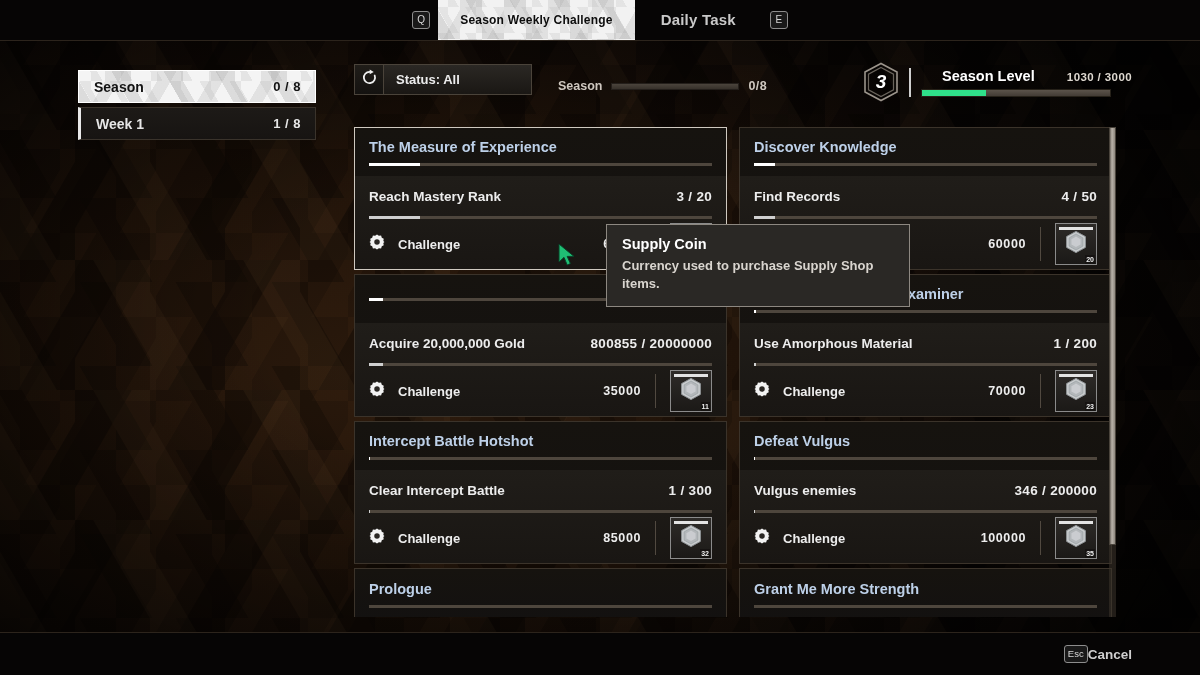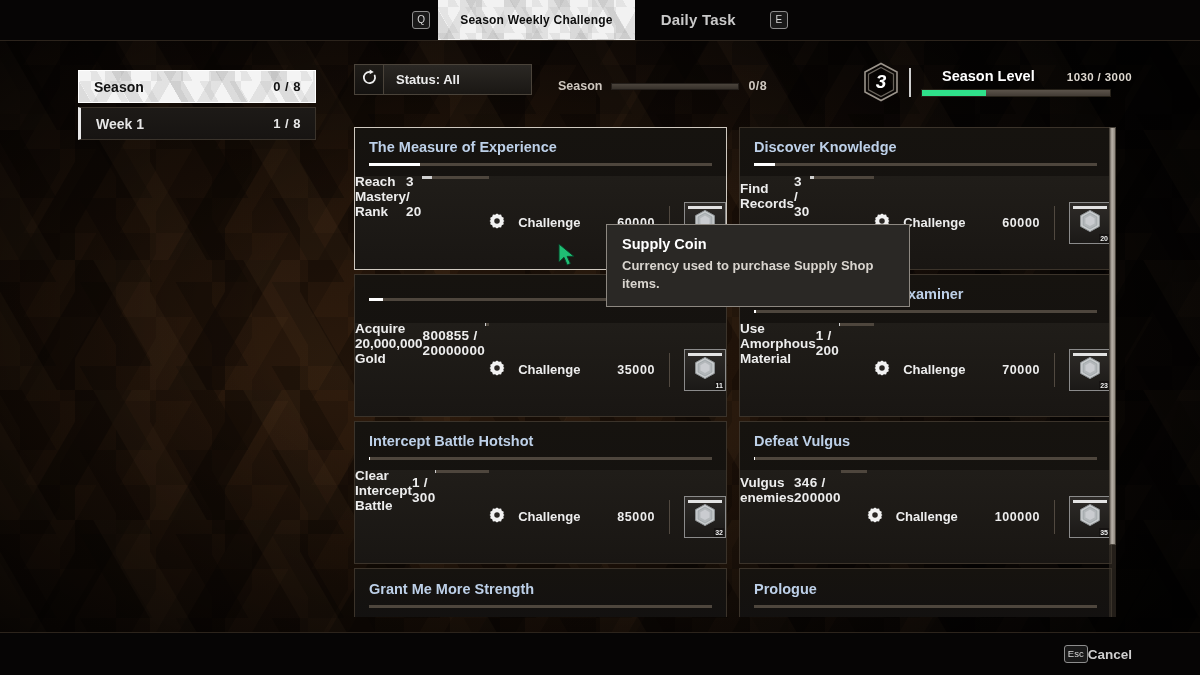--- a/index.html
+++ b/index.html
@@ -166,21 +166,21 @@
     background: linear-gradient(180deg, #16130f 0%, #131110 100%);
     border: 1px solid #3b332a;
     display: flex; flex-direction: column;
     cursor: pointer;
   }
   .card.focused { border: 1px solid #cfc9c0; }
   .card-head { height: 48px; padding: 0 14px; display: flex; flex-direction: column; justify-content: center; gap: 8px; }
   .card-title { color: #bdd0e8; font-size: 14.5px; font-weight: bold; }
   .card-head-track { height: 3px; background: #4e463d; width: 100%; }
   .card-head-fill { height: 100%; background: #ffffff; }
-  .card-body { flex: 1; background: linear-gradient(180deg, #201d19 0%, #191613 100%); padding: 0 0; display: flex; flex-direction: row; }
+  .card-body { flex: 1; background: linear-gradient(180deg, #201d19 0%, #191613 100%); padding: 0 14px; display: flex; flex-direction: column; }
   .obj-row { height: 40px; display: flex; align-items: center; justify-content: space-between; }
   .obj-name { color: #ededed; font-size: 13.5px; font-weight: bold; }
   .obj-count { color: #ededed; font-size: 13.5px; font-weight: bold; letter-spacing: .3px; }
   .obj-track { height: 3px; background: #4e463d; width: 100%; }
   .obj-fill { height: 100%; background: #cfcfcf; }
   .reward-row { flex: 1; display: flex; align-items: center; gap: 0; }
   .reward-type { display: flex; align-items: center; gap: 13px; min-width: 128px; }
   .reward-label { color: #ededed; font-size: 13px; font-weight: bold; }
   .reward-amount { color: #ededed; font-size: 12.5px; font-weight: bold; letter-spacing: .6px; flex: 1; text-align: right; padding-right: 14px; }
   .reward-sep { width: 1px; height: 34px; background: #514940; margin-right: 14px; }
@@ -356,21 +356,21 @@
       <div class="card">
         <div class="card-head">
           <div class="card-title">Discover Knowledge</div>
           <div class="card-head-track">
             <div class="card-head-fill" style="width:6%"></div>
           </div>
         </div>
         <div class="card-body">
           <div class="obj-row">
             <span class="obj-name">Find Records</span>
-            <span class="obj-count">3 / 30</span>
+            <span class="obj-count">4 / 50</span>
           </div>
           <div class="obj-track">
             <div class="obj-fill" style="width:6%"></div>
           </div>
           <div class="reward-row">
             <span class="reward-type">
               <span><svg width="16" height="16" viewBox="0 0 18 18">
                   <path d="M9 0.6 11.1 2.1 13.6 1.6 14.4 4.1 16.6 5.4 16.1 7.9 17.4 9 16.1 10.1 16.6 12.6 14.4 13.9 13.6 16.4 11.1 15.9 9 17.4 6.9 15.9 4.4 16.4 3.6 13.9 1.4 12.6 1.9 10.1 0.6 9 1.9 7.9 1.4 5.4 3.6 4.1 4.4 1.6 6.9 2.1Z" fill="#f2f2f2"></path>
                   <circle cx="9" cy="9" r="3.1" fill="#2a2724"></circle>
                 </svg></span>
@@ -527,29 +527,29 @@
                   <polygon points="13,5 19.9,8.9 19.9,17.1 13,21 6.1,17.1 6.1,8.9" fill="#b3b7ba" stroke="#9aa0a3" stroke-width=".7"></polygon>
                   <polygon points="13,7.6 17.6,10.2 17.6,15.4 13,18 8.4,15.4 8.4,10.2" fill="#dcdfe1" opacity=".55"></polygon>
                 </svg></span>
               <span class="item-qty">35</span>
             </span>
           </div>
         </div>
       </div>
       <div class="card partial">
         <div class="card-head">
+          <div class="card-title">Prologue</div>
+          <div class="card-head-track">
+            <div class="card-head-fill" style="width:0%"></div>
+          </div>
+        </div>
+      </div>
+      <div class="card partial">
+        <div class="card-head">
           <div class="card-title">Grant Me More Strength</div>
-          <div class="card-head-track">
-            <div class="card-head-fill" style="width:0%"></div>
-          </div>
-        </div>
-      </div>
-      <div class="card partial">
-        <div class="card-head">
-          <div class="card-title">Prologue</div>
           <div class="card-head-track">
             <div class="card-head-fill" style="width:0%"></div>
           </div>
         </div>
       </div>
     </div>
 
   <div id="scrollbar-track">
     <div id="scrollbar-thumb"></div>
   </div>

